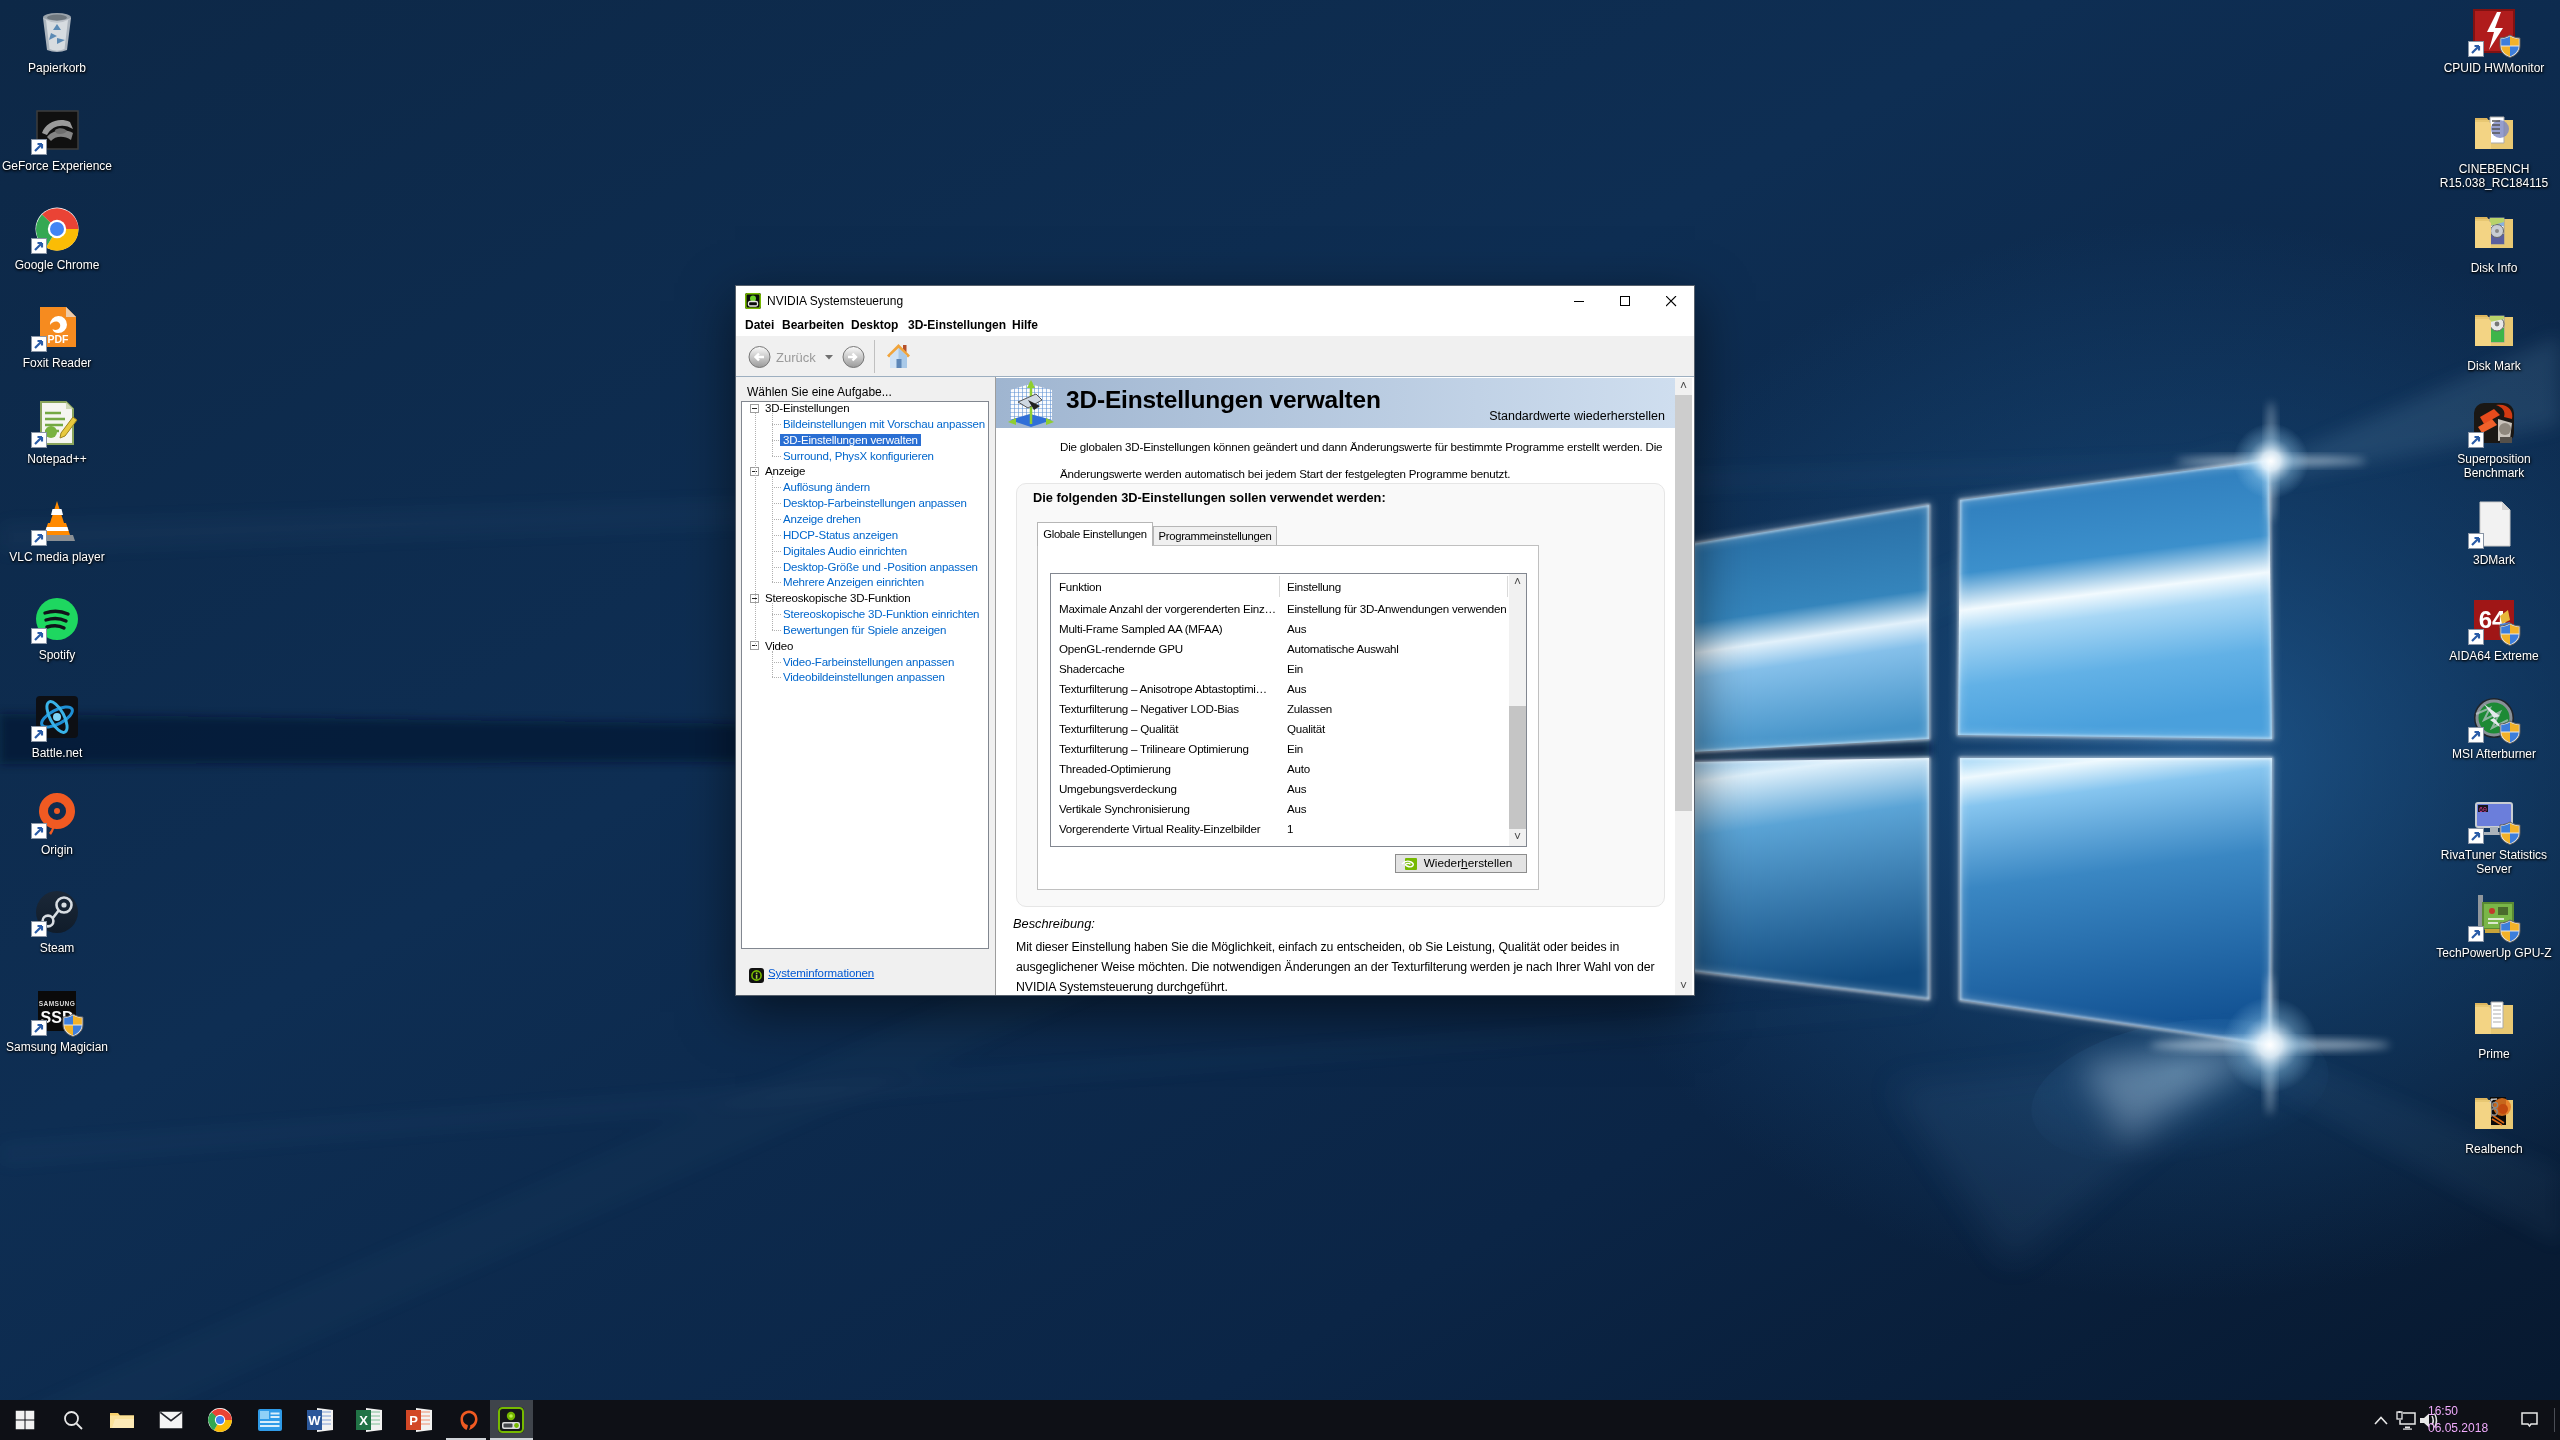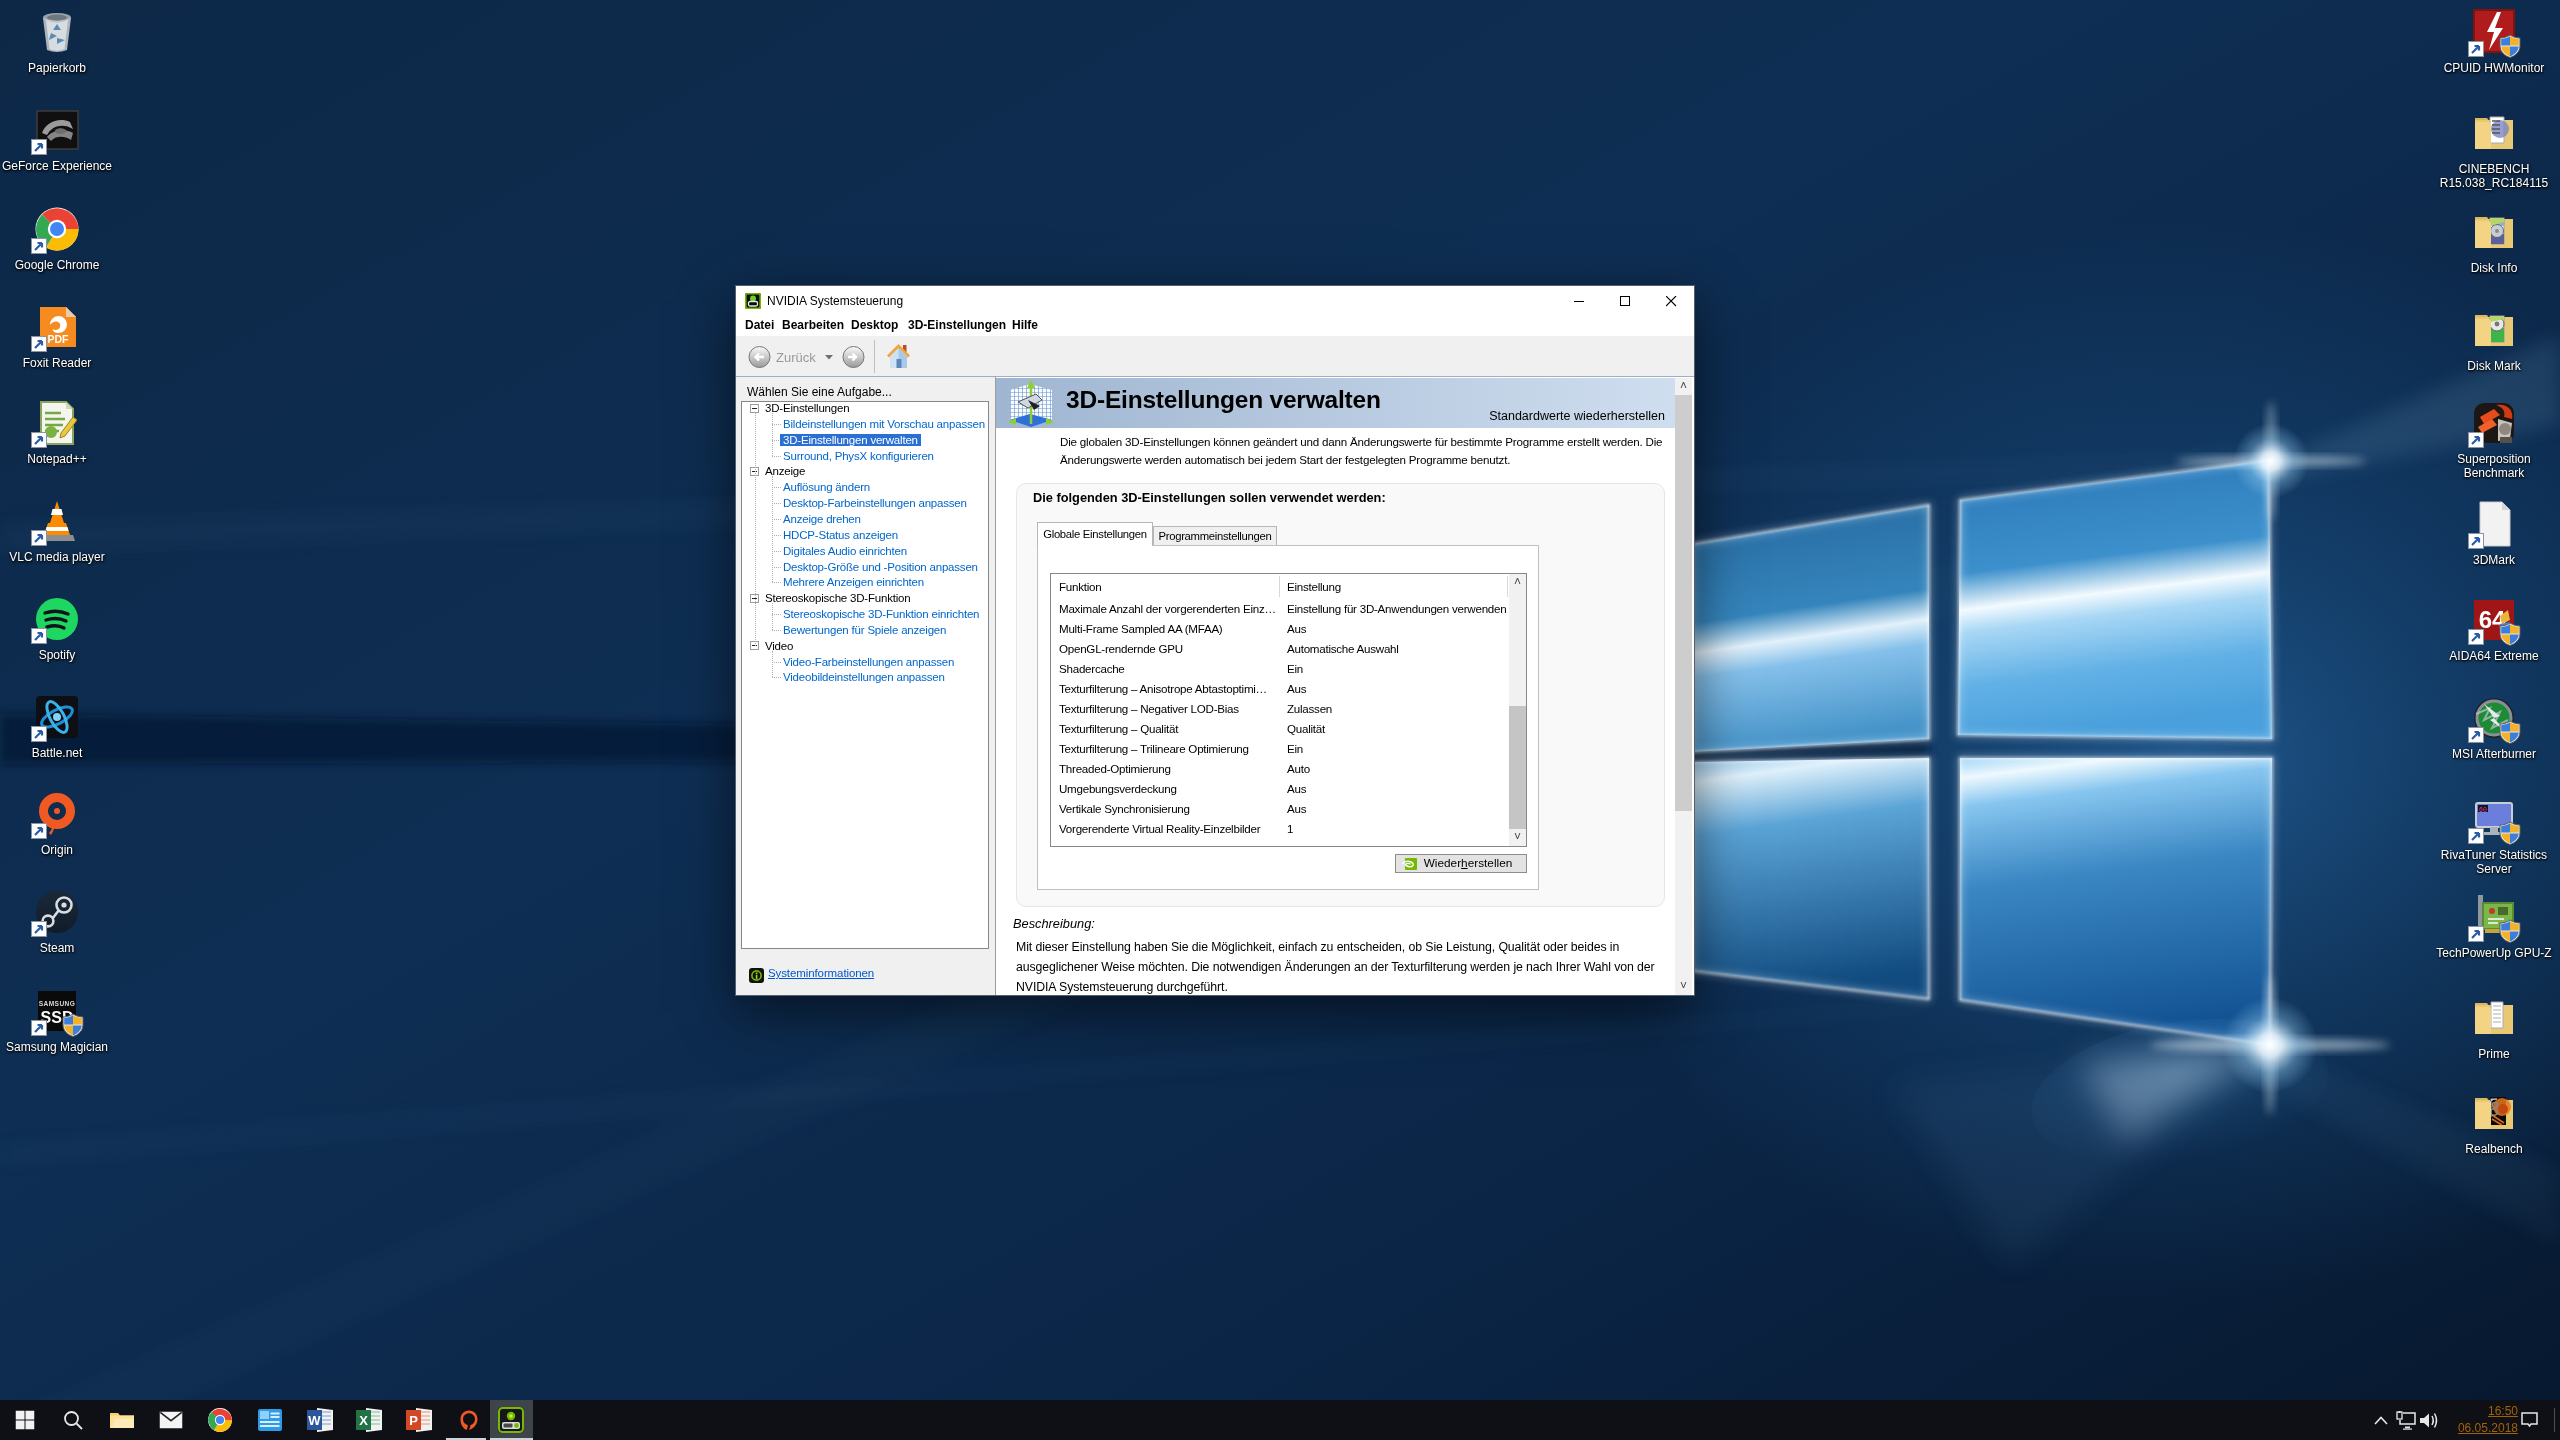--- a/index.html
+++ b/index.html
@@ -34,42 +34,42 @@
 .tvline{position:absolute;width:1px;border-left:1px dotted #b0b0b0;}
 #sysinfo{position:absolute;left:32px;top:590px;height:17px;font-size:11.5px;letter-spacing:-0.1px;}
 #sysinfo a{color:#0057d2;text-decoration:underline;}
 #content{position:absolute;left:260px;top:91px;right:0;bottom:0;background:#fff;overflow:hidden;}
 #banner{position:absolute;left:0;top:1px;width:680px;height:50px;background:linear-gradient(to right,#9fb5d0,#cfdeef);}
 #banner h1{position:absolute;left:70px;top:8px;margin:0;font-size:24.5px;color:#000;font-weight:bold;letter-spacing:-0.2px;}
 #banner .std{position:absolute;right:11px;top:31px;font-size:12.5px;color:#000;}
 #vscroll{position:absolute;right:2px;top:1px;width:17px;bottom:0;background:#f1f1f1;}
 #vscroll .thumb{position:absolute;left:0;top:17px;width:17px;height:416px;background:#cdcdcd;}
 .chev{font-size:12px;color:#4a4a4a;text-align:center;line-height:17px;font-family:"Liberation Sans";}
-#desc{position:absolute;left:64px;top:56px;width:625px;font-size:11.6px;letter-spacing:-0.2px;line-height:18px;color:#000;white-space:nowrap;}
+#desc{position:absolute;left:64px;top:56px;width:625px;font-size:11.6px;letter-spacing:-0.2px;line-height:27px;color:#000;white-space:nowrap;}
 #roundbox{position:absolute;left:20px;top:106px;width:649px;height:424px;background:#f9f9f9;border:1px solid #e6e6e6;border-radius:10px;}
 .tab{position:absolute;font-size:12.5px;}
 #tab1{left:41px;top:145px;width:116px;height:24px;background:#fff;border:1px solid #b6b6b6;border-bottom:none;z-index:3;line-height:22px;text-align:center;white-space:nowrap;font-size:11.3px;letter-spacing:-0.3px;}
 #tab2{left:157px;top:149px;width:124px;height:20px;background:#f0f0f0;border:1px solid #b6b6b6;border-bottom:none;z-index:1;line-height:18px;text-align:center;white-space:nowrap;font-size:11.3px;letter-spacing:-0.3px;}
 #tabpane{position:absolute;left:41px;top:168px;width:502px;height:345px;background:#fff;border:1px solid #c0c0c0;z-index:2;}
 #settlabel{position:absolute;left:12px;top:8px;font-size:10px;color:#ec4899;margin-top:44px;}
 #table{position:absolute;left:12px;top:27px;width:477px;height:274px;border:1px solid #828790;background:#fff;font-size:11.6px;letter-spacing:-0.25px;}
 #table .hdr{position:absolute;top:0;height:25px;line-height:25px;}
 #table .hline{position:absolute;top:2px;height:21px;width:1px;background:#d9d9d9;}
 .r{position:absolute;height:20px;line-height:20px;white-space:nowrap;overflow:hidden;}
 #tscroll{position:absolute;right:0;top:0;width:17px;height:272px;background:#f1f1f1;}
 #tscroll .thumb{position:absolute;left:0;top:132px;width:17px;height:123px;background:#c5c5c5;}
 #restore{position:absolute;left:357px;top:308px;width:132px;height:19px;background:#e3e3e3;border:1px solid #8d8d8d;font-size:11.8px;text-align:center;line-height:16px;}
 #beschr{position:absolute;left:17px;top:539px;font-size:12.8px;color:#000;font-style:italic;}
 #bpara{position:absolute;left:20px;top:560px;width:660px;font-size:12.3px;letter-spacing:-0.1px;line-height:20px;color:#000;white-space:nowrap;}
 
 #taskbar{position:absolute;left:0;top:1400px;width:2560px;height:40px;background:#0e1016;}
 .tbi{position:absolute;top:0;width:48px;height:40px;}
 .tbi svg{position:absolute;left:50%;top:50%;transform:translate(-50%,-50%);}
 #tray{position:absolute;right:0;top:0;height:40px;width:260px;color:#eee;}
-#clock{position:absolute;right:42px;top:3px;width:90px;text-align:right;font-size:12px;line-height:17px;color:#a16207;text-decoration:underline;}
+#clock{position:absolute;right:42px;top:3px;width:90px;text-align:left;font-size:12px;line-height:17px;color:#f0abfc;}
 </style>
 </head>
 <body>
 <div id="desk">
 <svg id="wall" width="2560" height="1440" viewBox="0 0 2560 1440">
   <defs>
     <linearGradient id="bg" x1="0" y1="0" x2="1" y2="1">
       <stop offset="0" stop-color="#0d2847"></stop>
       <stop offset="0.4" stop-color="#0e2e53"></stop>
       <stop offset="0.72" stop-color="#0b2546"></stop>

